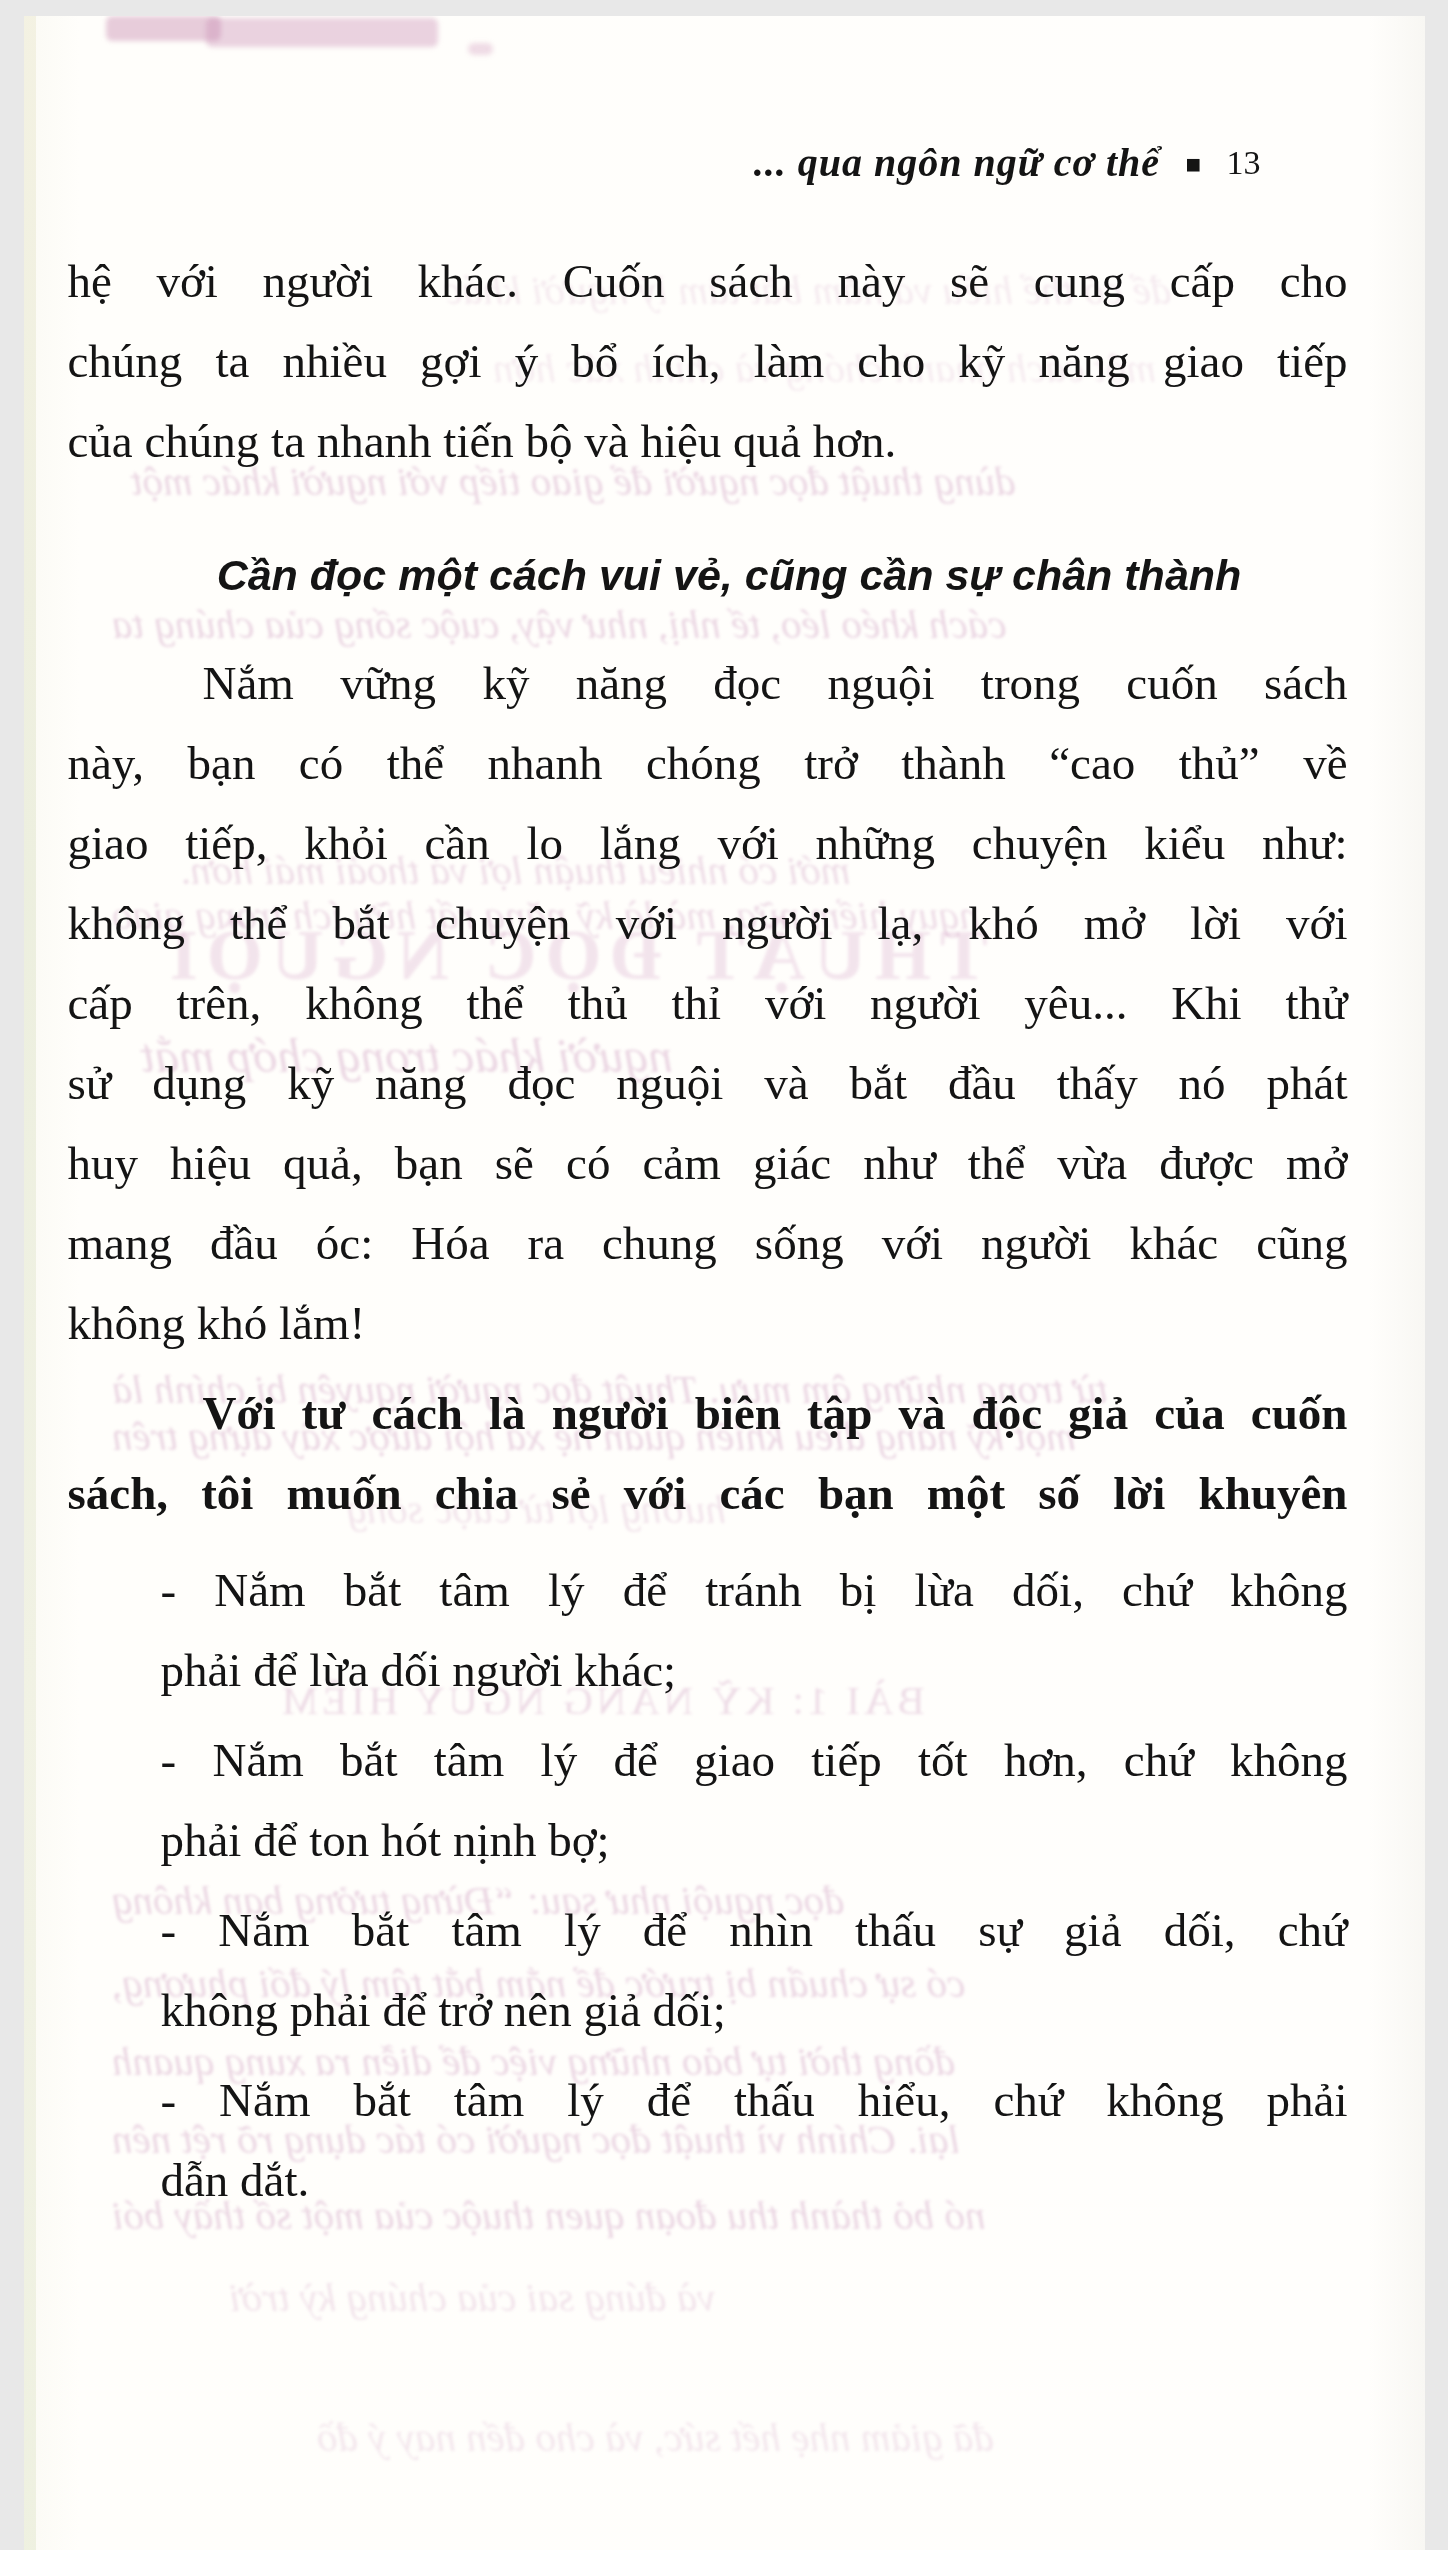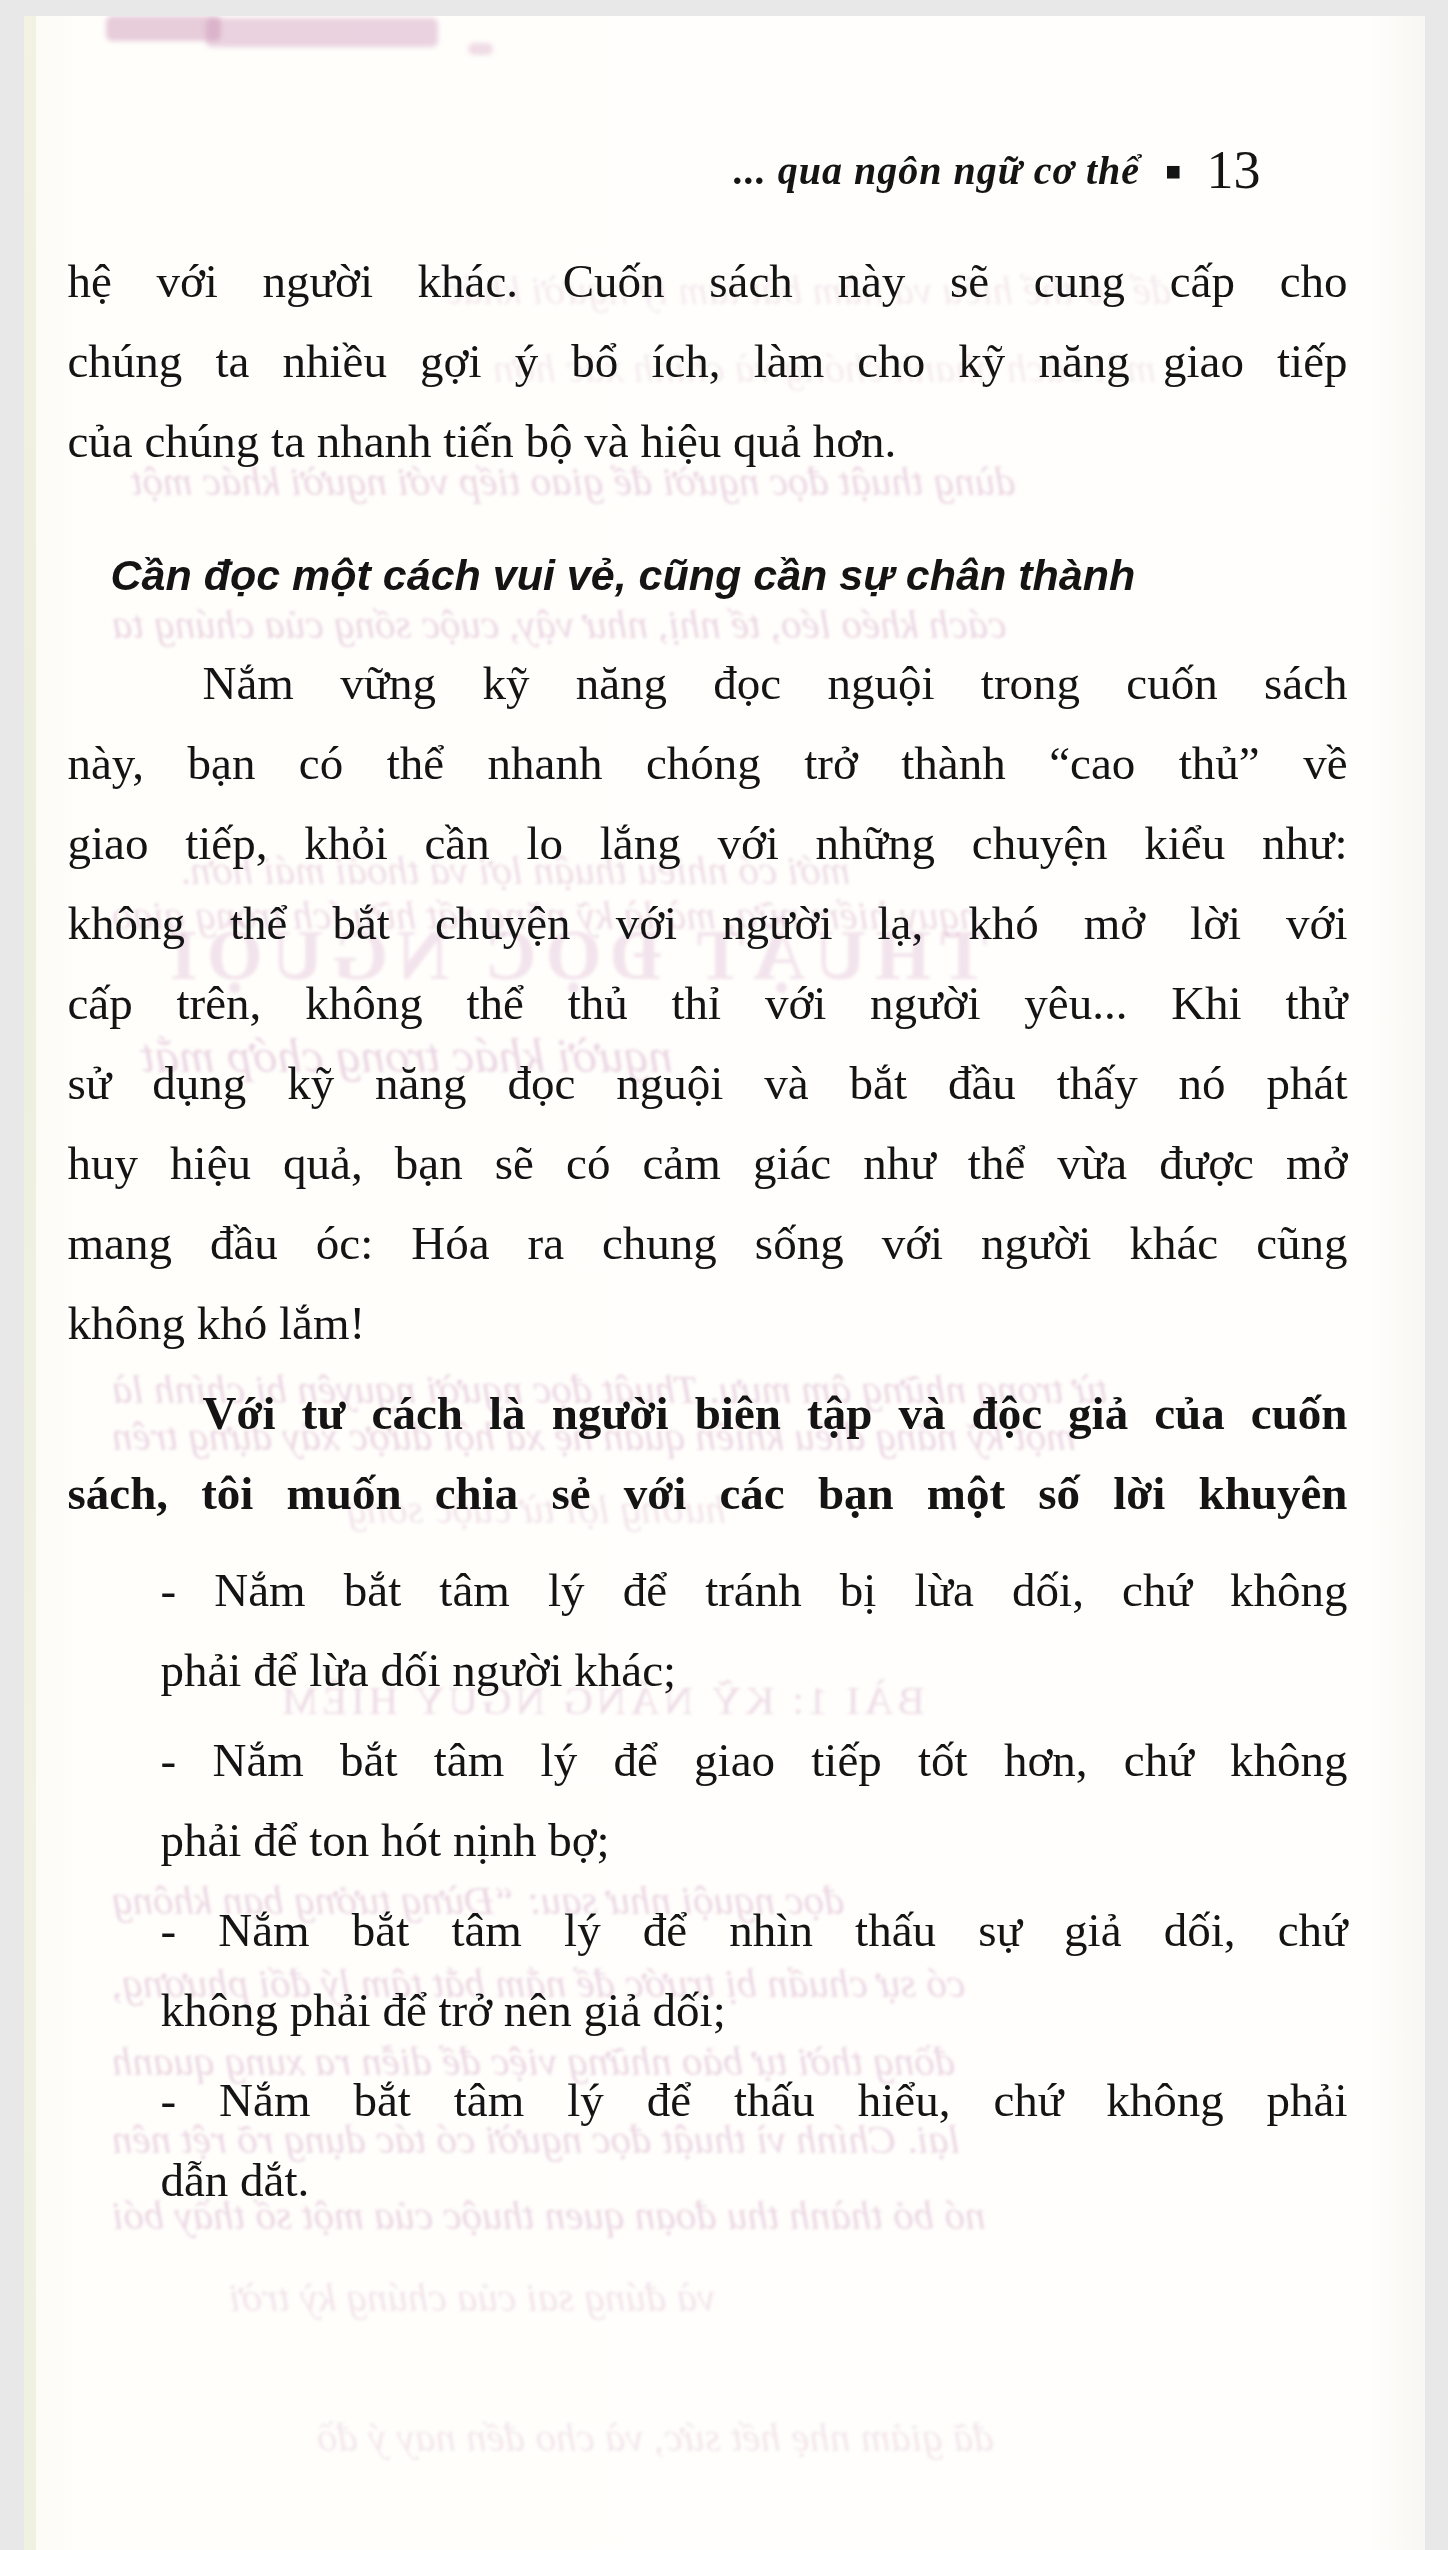--- a/index.html
+++ b/index.html
@@ -36,30 +36,30 @@
   .bl11{top:1860px;left:88px;} .bl12{top:1943px;left:88px;}
   .bl13{top:2021px;left:88px;} .bl14{top:2099px;left:88px;}
   .bl15{top:2175px;left:88px;} .bl16{top:2257px;left:205px;opacity:.2;}
   .bl17{top:2397px;left:293px;opacity:.18;}
   .bl-big{top:898px;left:137px;}
 
   
   .running-header{position:absolute;top:123px;right:164px;display:flex;align-items:center;gap:25.4px;}
   .running-title{font-style:italic;font-size:40px;font-weight:bold;letter-spacing:1px;}
   .sep-square{font-style:normal;font-size:26px;line-height:1;position:relative;top:2px;}
-  .page-number{font-size:54px;}
+  .page-number{font-size:34px;}
 
   
   .body-text{position:relative;padding:225px 77px 0 44px;}
   .line{font-size:47px;line-height:80px;text-align:justify;text-align-last:justify;}
   .line.last{text-align-last:left;}
   .indent{text-indent:135px;}
   .para-1{margin:0;}
   .section-heading{margin:64px 0 0 0;font-family:"Liberation Sans","DejaVu Sans",sans-serif;
-     font-weight:bold;font-style:italic;font-size:43px;line-height:61px;text-align:left;text-indent:43px;}
+     font-weight:bold;font-style:italic;font-size:43px;line-height:61px;text-align:center;text-indent:43px;}
   .para-2{margin:37px 0 0 0;}
   .para-3{margin:9.8px 0 0 0;font-weight:bold;}
   .bullet-list{margin:17.6px 0 0 0;padding-left:93px;}
   .bullet{margin:0 0 9.8px 0;}
 </style>
 </head>
 <body>
 
 <div class="page">
 

